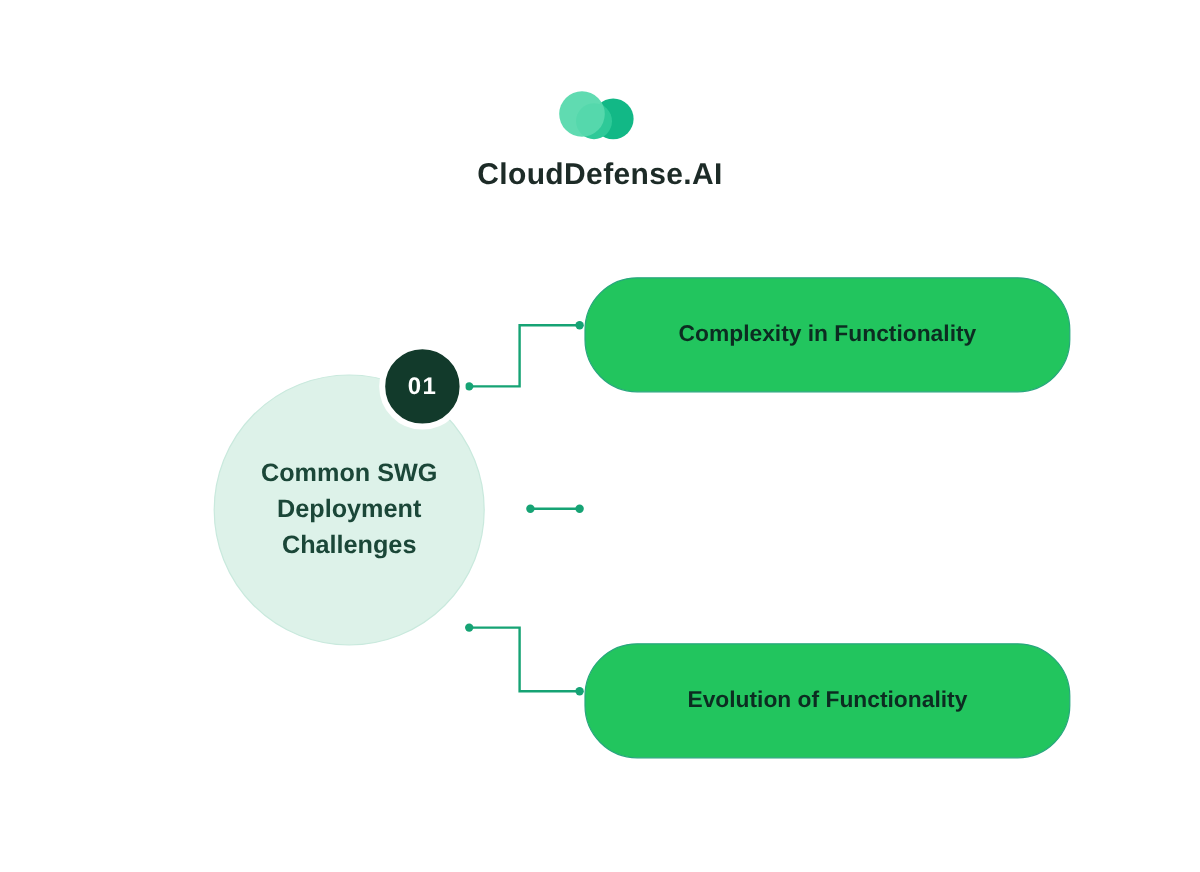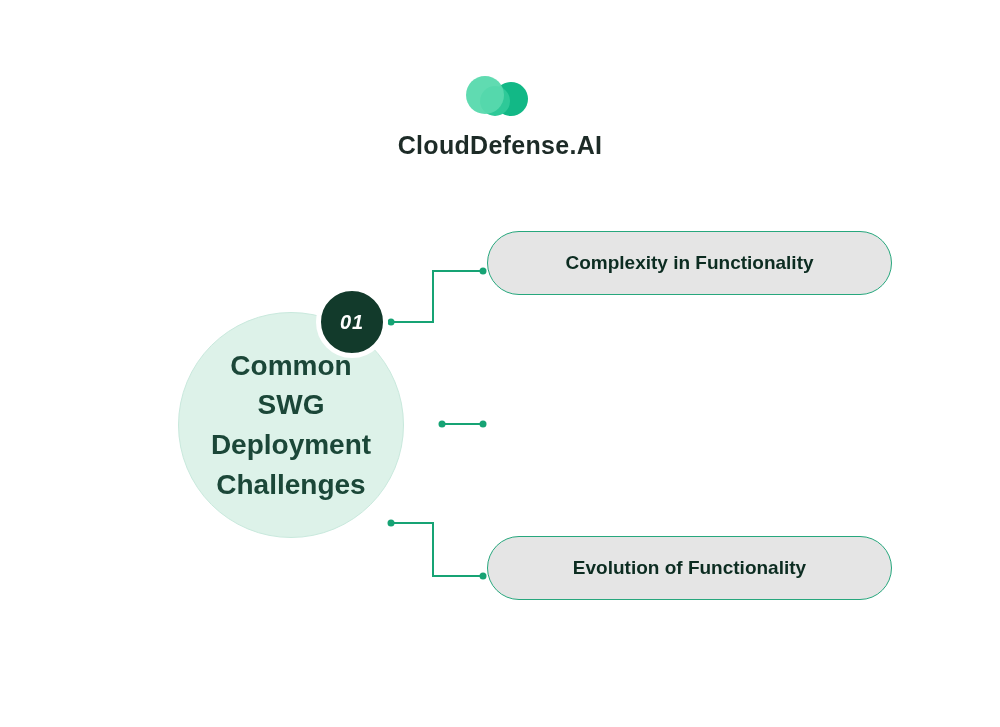--- a/index.html
+++ b/index.html
@@ -73,55 +73,54 @@
     background: #ddf2e9;
     border: 1px solid #c9e9dd;
     display: flex;
     align-items: center;
     justify-content: center;
     box-sizing: border-box;
   }
   .big-circle-title {
     width: 180px;
     text-align: center;
-    font-size: 28px;
+    font-size: 21px;
     line-height: 1.42;
     font-weight: 700;
     color: #1b4738;
   }
 
   
   .num-badge {
     position: absolute;
     width: 62px;
     height: 62px;
     border-radius: 50%;
     background: #123a2b;
     border: 5px solid #ffffff;
     color: #ffffff;
     font-size: 20px;
     font-weight: 700;
     letter-spacing: 1px;
     display: flex;
     align-items: center;
     justify-content: center;
-    font-style: italic;
   }
   .num-badge.n1 { left: 316px; top: 286px; }
   .num-badge.n2 { left: 367px; top: 388px; }
   .num-badge.n3 { left: 316px; top: 487px; }
 
   
   .pill {
     position: absolute;
     left: 487px;
     width: 405px;
-    height: 64px;
+    height: 96px;
     box-sizing: border-box;
-    background: #e5e5e5;
+    background: #22c55e;
     border: 1.5px solid #27a77d;
     border-radius: 44px;
     display: flex;
     align-items: center;
     justify-content: center;
     font-size: 19px;
     font-weight: 700;
     color: #0c2c21;
   }
   .pill.p1 { top: 231px; }

